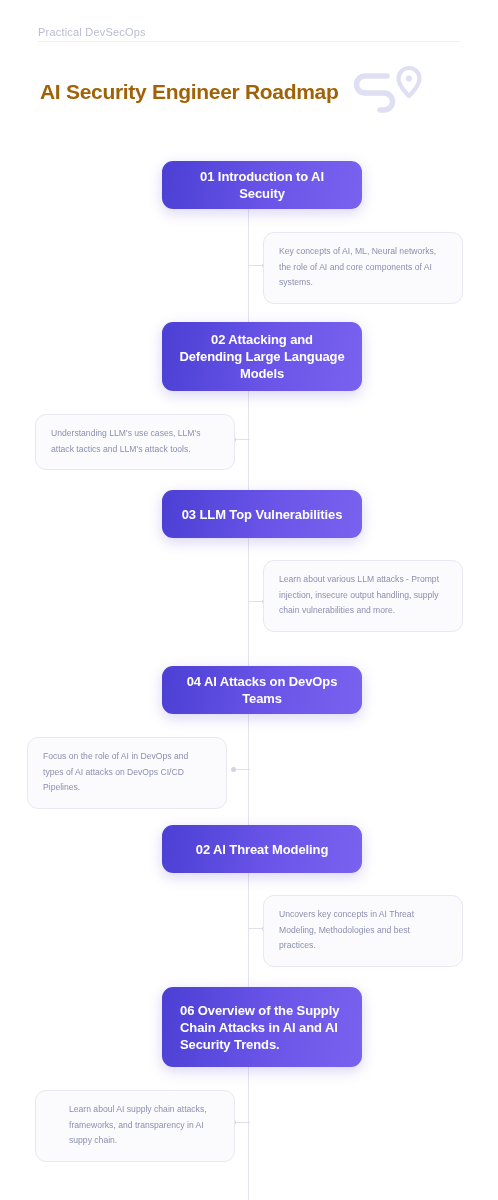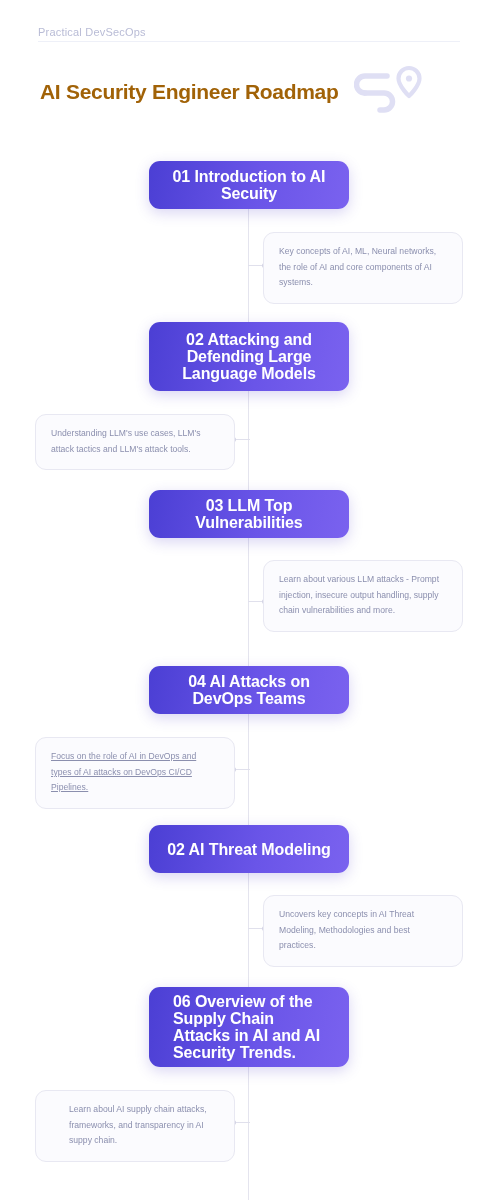--- a/index.html
+++ b/index.html
@@ -58,40 +58,40 @@
     left: 248px;
     top: 205px;
     width: 1px;
     height: 995px;
     background: #e4e4ee;
   }
 
   
   .milestone {
     position: absolute;
-    left: 149px;
+    left: 162px;
     width: 200px;
     border-radius: 11px;
     background: linear-gradient(100deg, #4b3fd4 0%, #6a55e8 55%, #7a62ef 100%);
     box-shadow: 0 4px 14px rgba(80, 64, 200, 0.22);
     color: #ffffff;
-    font-size: 16px;
+    font-size: 13px;
     font-weight: bold;
     letter-spacing: -0.1px;
     line-height: 17px;
     display: flex;
     align-items: center;
     justify-content: center;
     text-align: center;
     padding: 0 16px;
   }
   .milestone.align-left {
     justify-content: flex-start;
     text-align: left;
-    padding-left: 24px;
+    padding-left: 18px;
   }
   .milestone-label { display: block; }
 
   
   .note {
     position: absolute;
     width: 200px;
     border: 1px solid #e8e8f2;
     border-radius: 11px;
     background: #fbfbfe;
@@ -161,21 +161,21 @@
 <div class="connector-dot" style="left:262px; top:599px;"></div>
 <div class="note" style="left:263px; top:560px;">
   <span class="note-text">Learn about various LLM attacks - Prompt injection, insecure output handling, supply chain vulnerabilities and more.</span>
 </div>
 
 <div class="milestone" style="top:666px; height:48px;">
   <span class="milestone-label">04 AI Attacks on DevOps Teams</span>
 </div>
 <div class="connector" style="left:233px; top:769px; width:17px;"></div>
 <div class="connector-dot" style="left:231px; top:767px;"></div>
-<div class="note" style="left:35px; top:737px;text-decoration:underline;">
+<div class="note" style="left:27px; top:737px;">
   <span class="note-text">Focus on the role of AI in DevOps and types of AI attacks on DevOps CI/CD Pipelines.</span>
 </div>
 
 <div class="milestone" style="top:825px; height:48px;">
   <span class="milestone-label">02 AI Threat Modeling</span>
 </div>
 <div class="connector" style="left:248px; top:928px; width:17px;"></div>
 <div class="connector-dot" style="left:262px; top:926px;"></div>
 <div class="note" style="left:263px; top:895px;">
   <span class="note-text">Uncovers key concepts in AI Threat Modeling, Methodologies and best practices.</span>

